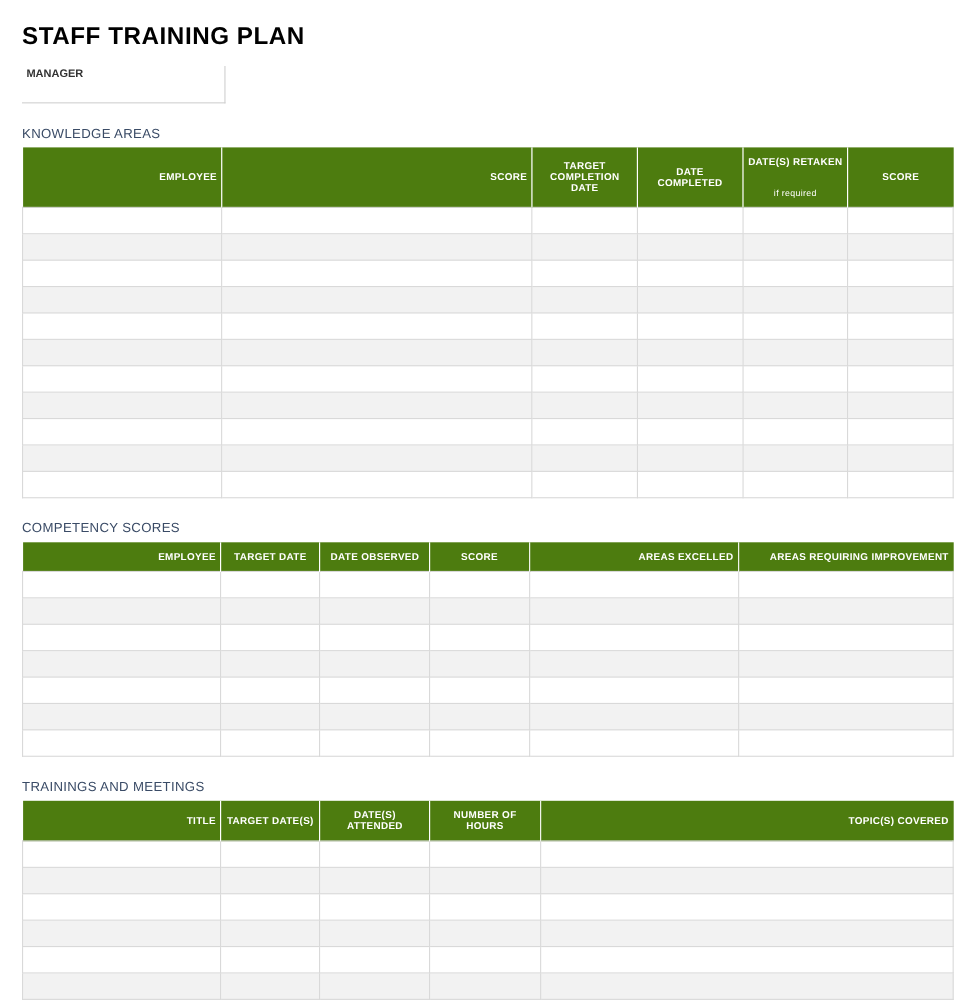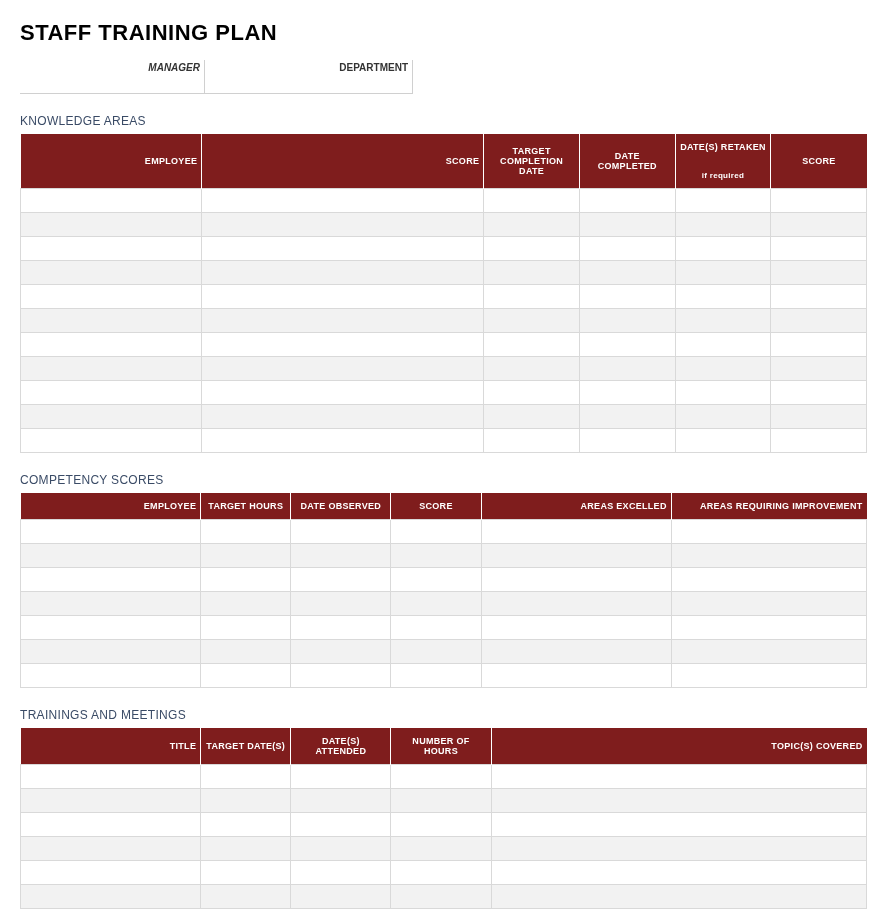--- a/index.html
+++ b/index.html
@@ -25,49 +25,49 @@
     font-size: 10px;
     font-weight: bold;
   }
   .meta-row2 > div {
     border-bottom: 1px solid #d0d0d0;
     padding: 2px 4px 20px 4px;
   }
   .meta-row2 > div:nth-child(1),
   .meta-row2 > div:nth-child(2) { border-right: 1px solid #d0d0d0; }
   .meta-row2 .lbl2 { text-align: center; }
-  .meta-row2 .lbl1 { text-align: right; font-style: italic; }
+  .meta-row2 .lbl1 { text-align: left; }
   .meta-row2 .lbl3 { text-align: left; padding-left: 8px;}
 
   .section-title {
     font-size: 12px;
     font-weight: normal;
     color: #3a4b66;
     letter-spacing: 0.3px;
     margin: 20px 0 6px 0;
   }
 
   table {
     width: 100%;
     border-collapse: collapse;
     table-layout: fixed;
     font-size: 10px;
   }
   th {
-    background: #7f1d1d;
+    background: #4d7c0f;
     color: #fff;
     font-weight: bold;
     font-size: 9px;
     letter-spacing: 0.3px;
     padding: 8px 4px;
     text-align: center;
     border-right: 1px solid #fff;
   }
   th:last-child { border-right: none; }
-  th .sub { display:block; font-weight: bold; font-style: normal; font-size:8px; margin-top:19px; }
+  th .sub { display:block; font-weight: normal; font-style: normal; font-size:8px; margin-top:19px; }
   td {
     height: 24px;
     border: 1px solid #d9d9d9;
     padding: 2px 4px;
   }
   tbody tr:nth-child(even) td { background: #f2f2f2; }
   tbody tr:nth-child(odd) td { background: #ffffff; }
 
   
   .tbl-knowledge col.c1 { width: 180px; }
@@ -93,23 +93,20 @@
   th.left { text-align: right; padding-left: 10px; }
 </style>
 </head>
 <body>
 
 <h1 class="doc-title">STAFF TRAINING PLAN</h1>
 
 <div class="meta-row2">
   <div class="lbl1">
     <span>MANAGER</span>
-  </div>
-  <div class="lbl2" style="text-align:right;">
-    <span>DEPARTMENT</span>
   </div>
 </div>
 
 <div class="section-title">KNOWLEDGE AREAS</div>
 <table class="tbl-knowledge">
   <colgroup>
       <col class="c1">
       <col class="c2">
       <col class="c3">
       <col class="c4">
@@ -227,21 +224,21 @@
       <col class="c1">
       <col class="c2">
       <col class="c3">
       <col class="c4">
       <col class="c5">
       <col class="c6">
     </colgroup>
   <thead>
     <tr>
       <th class="left">EMPLOYEE</th>
-      <th>TARGET HOURS</th>
+      <th>TARGET DATE</th>
       <th>DATE OBSERVED</th>
       <th>SCORE</th>
       <th class="left">AREAS EXCELLED</th>
       <th class="left">AREAS REQUIRING IMPROVEMENT</th>
     </tr>
   </thead>
   <tbody id="competency-body">
       <tr>
         <td></td>
         <td></td>

